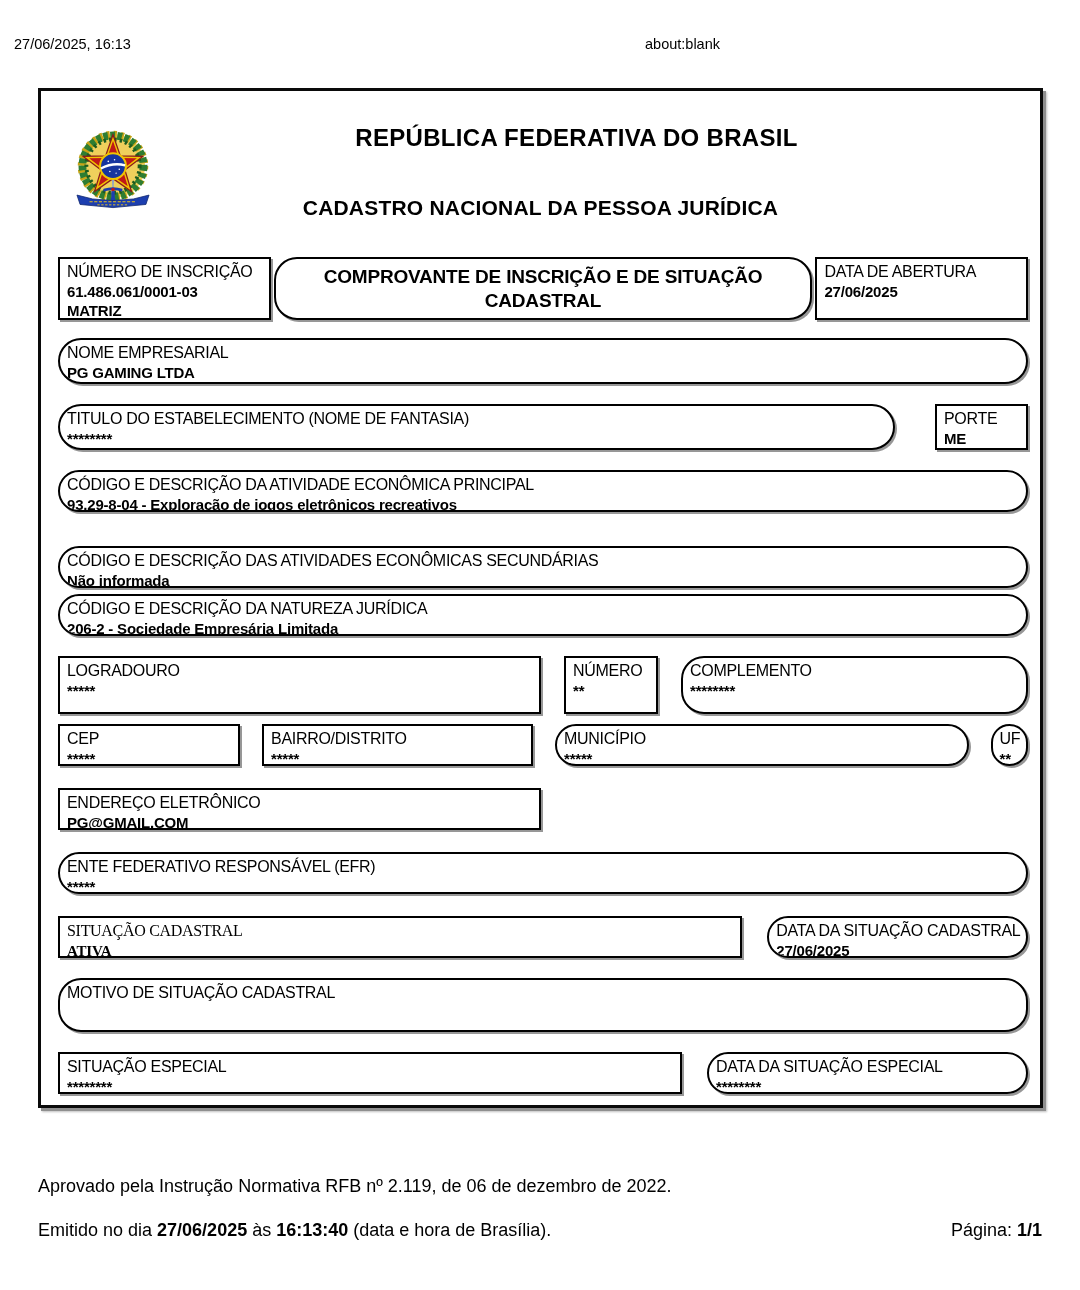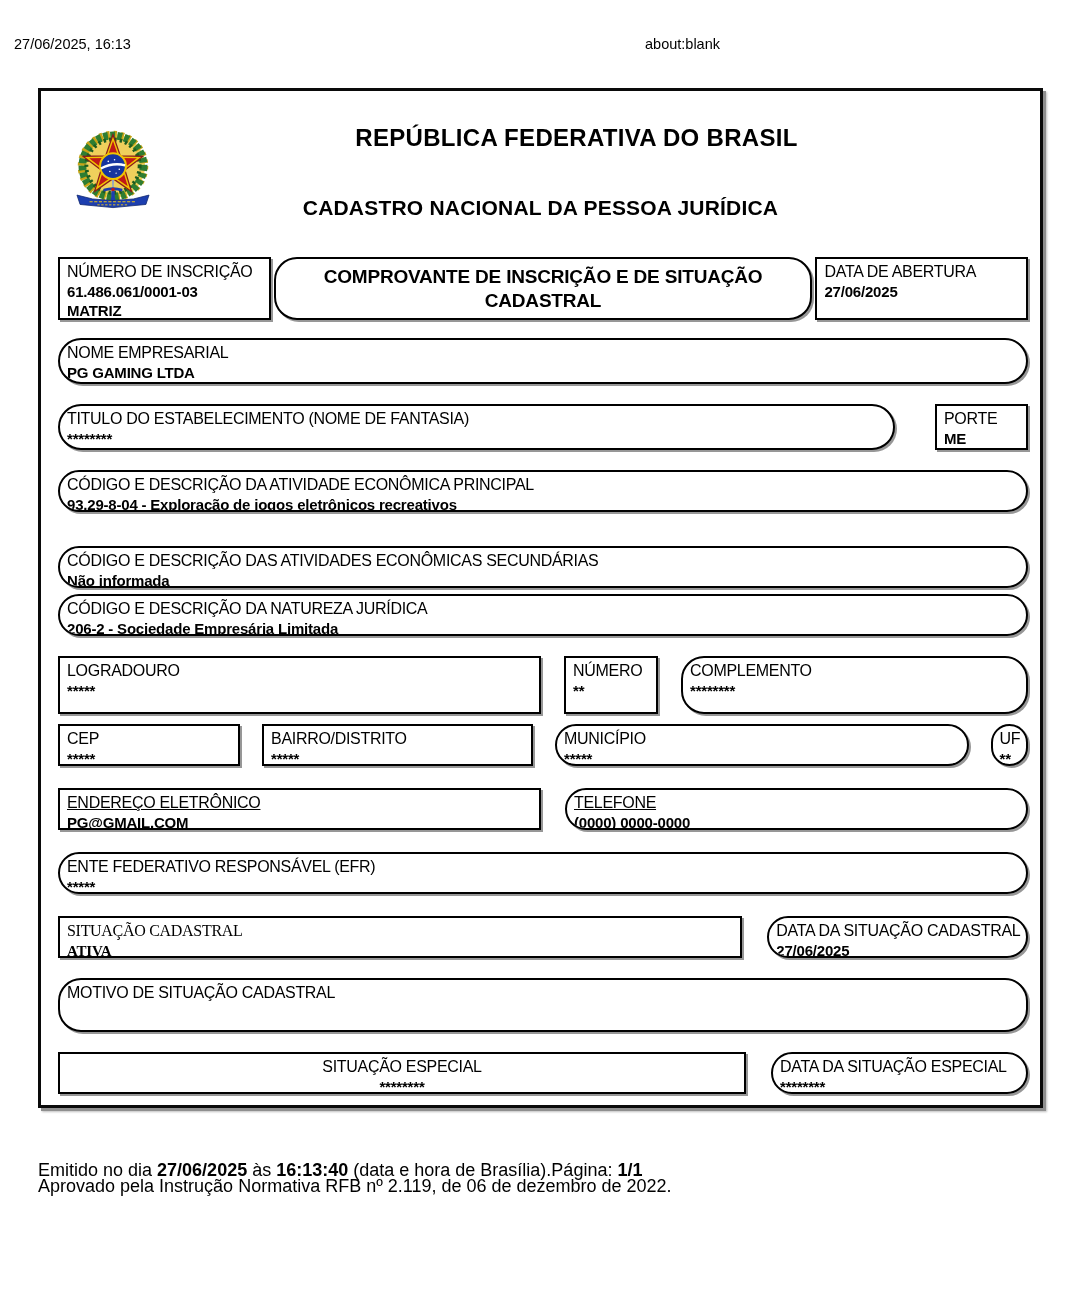--- a/index.html
+++ b/index.html
@@ -42,30 +42,30 @@
 
   
   .r-top1      { top:166px; height:63px; }
   .r-nome      { top:247px; height:46px; }
   .r-titulo    { top:313px; height:46px; }
   .r-princ     { top:379px; height:42px; }
   .r-secund    { top:441px; height:42px;margin-top:14px; }
   .r-natur     { top:503px; height:42px; }
   .r-lograd    { top:565px; height:58px; }
   .r-cep       { top:633px; height:42px; }
-  .r-email     { top:697px; height:42px;text-decoration:underline; }
+  .r-email     { top:697px; height:42px; }
   .r-efr       { top:761px; height:42px; }
   .r-situacao  { top:825px; height:42px; }
   .r-motivo    { top:887px; height:54px; }
   .r-especial  { top:961px; height:42px; }
 
   
   .approval { position:absolute; left:38px; top:1176px; font-size:18px; }
-  .emit-row { position:absolute; left:38px; top:1160px; width:1004px;
-              display:flex; justify-content:flex-start; font-size:18px; }
+  .emit-row { position:absolute; left:38px; top:1220px; width:1004px;
+              display:flex; justify-content:space-between; font-size:18px; }
   .b { font-weight:bold; }
 </style>
 </head>
 <body>
 
 <span class="print-datetime">27/06/2025, 16:13</span>
 <span class="print-url">about:blank</span>
 
 <div class="doc-frame">
 
@@ -185,24 +185,20 @@
       <div class="flabel">UF</div>
       <div class="fvalue">**</div>
     </div>
   </div>
 
   <div class="row r-email" style="gap:24px;">
     <div class="fbox" style="width:483px;">
       <div class="flabel">ENDEREÇO ELETRÔNICO</div>
       <div class="fvalue">PG@GMAIL.COM</div>
     </div>
-    <div class="fbox grow">
-      <div class="flabel">TELEFONE</div>
-      <div class="fvalue">(0000) 0000-0000</div>
-    </div>
   </div>
 
   <div class="row r-efr">
     <div class="fbox grow">
       <div class="flabel">ENTE FEDERATIVO RESPONSÁVEL (EFR)</div>
       <div class="fvalue">*****</div>
     </div>
   </div>
 
   <div class="row r-situacao" style="gap:25px;">
@@ -217,21 +213,21 @@
   </div>
 
   <div class="row r-motivo">
     <div class="fbox grow">
       <div class="flabel">MOTIVO DE SITUAÇÃO CADASTRAL</div>
       <div class="fvalue"></div>
     </div>
   </div>
 
   <div class="row r-especial" style="gap:25px;">
-    <div class="fbox" style="width:688px;text-align:center;">
+    <div class="fbox" style="width:624px;">
       <div class="flabel">SITUAÇÃO ESPECIAL</div>
       <div class="fvalue">********</div>
     </div>
     <div class="fbox grow">
       <div class="flabel">DATA DA SITUAÇÃO ESPECIAL</div>
       <div class="fvalue">********</div>
     </div>
   </div>
 
 </div>

